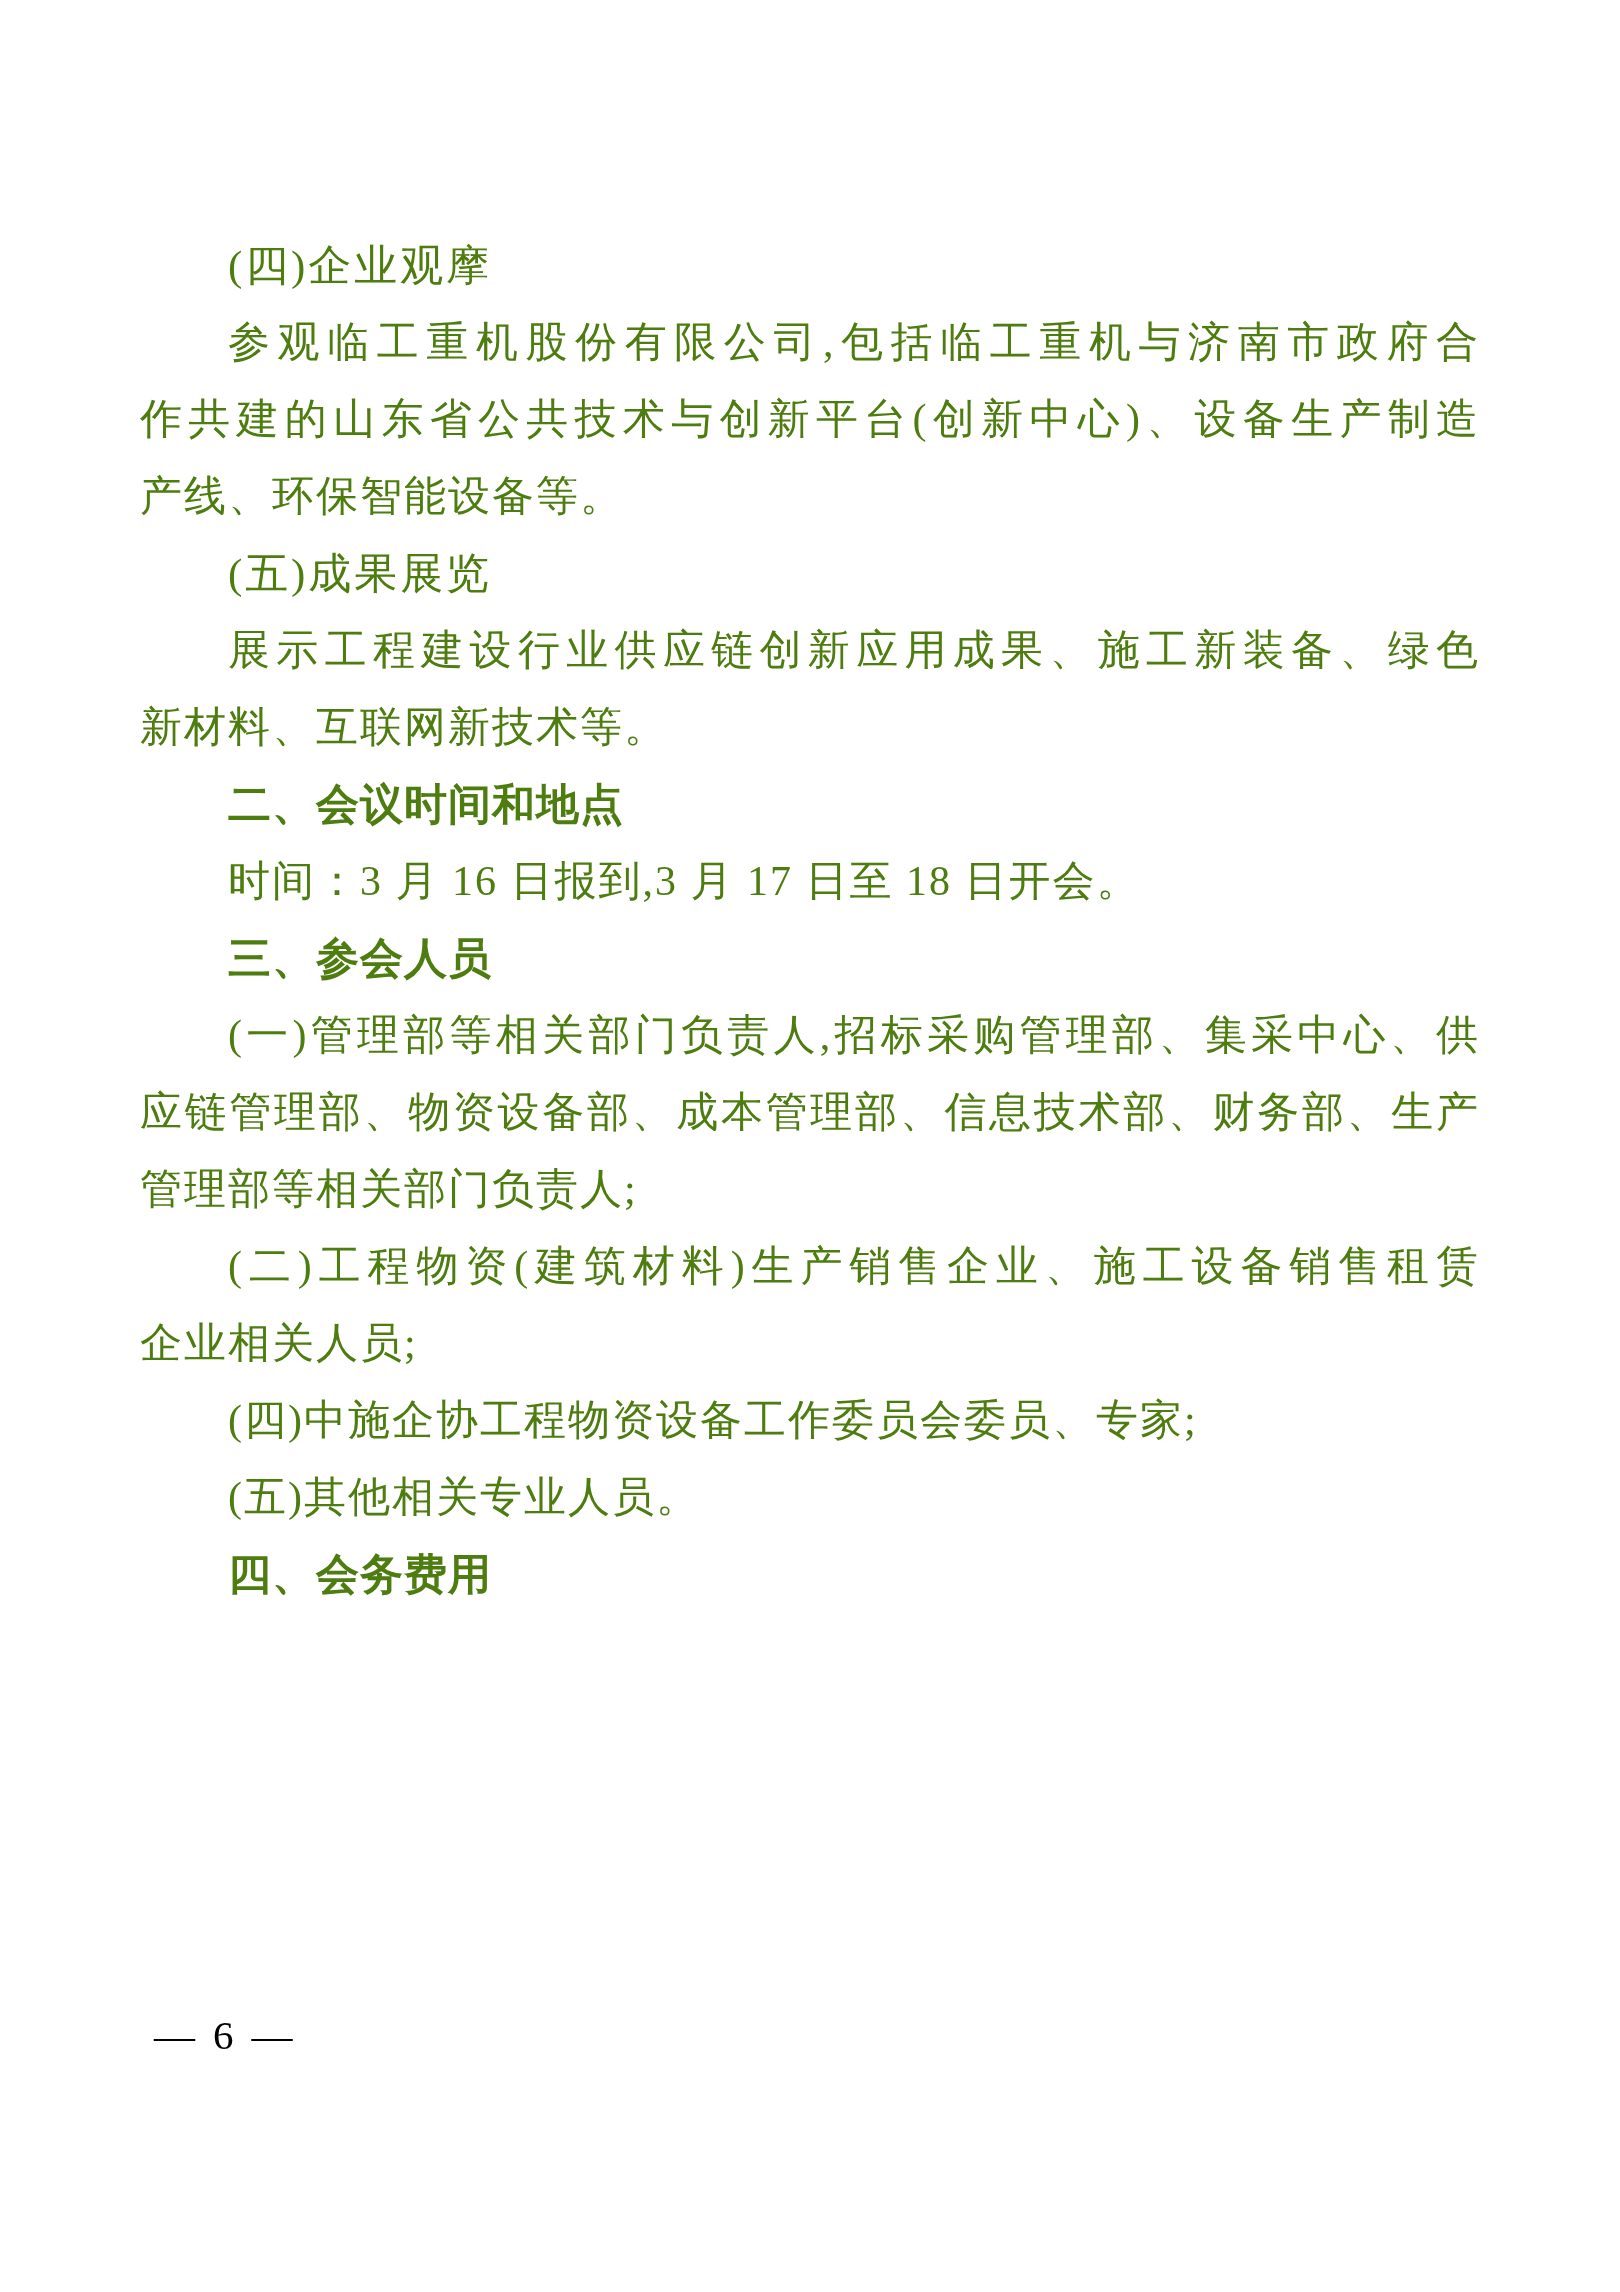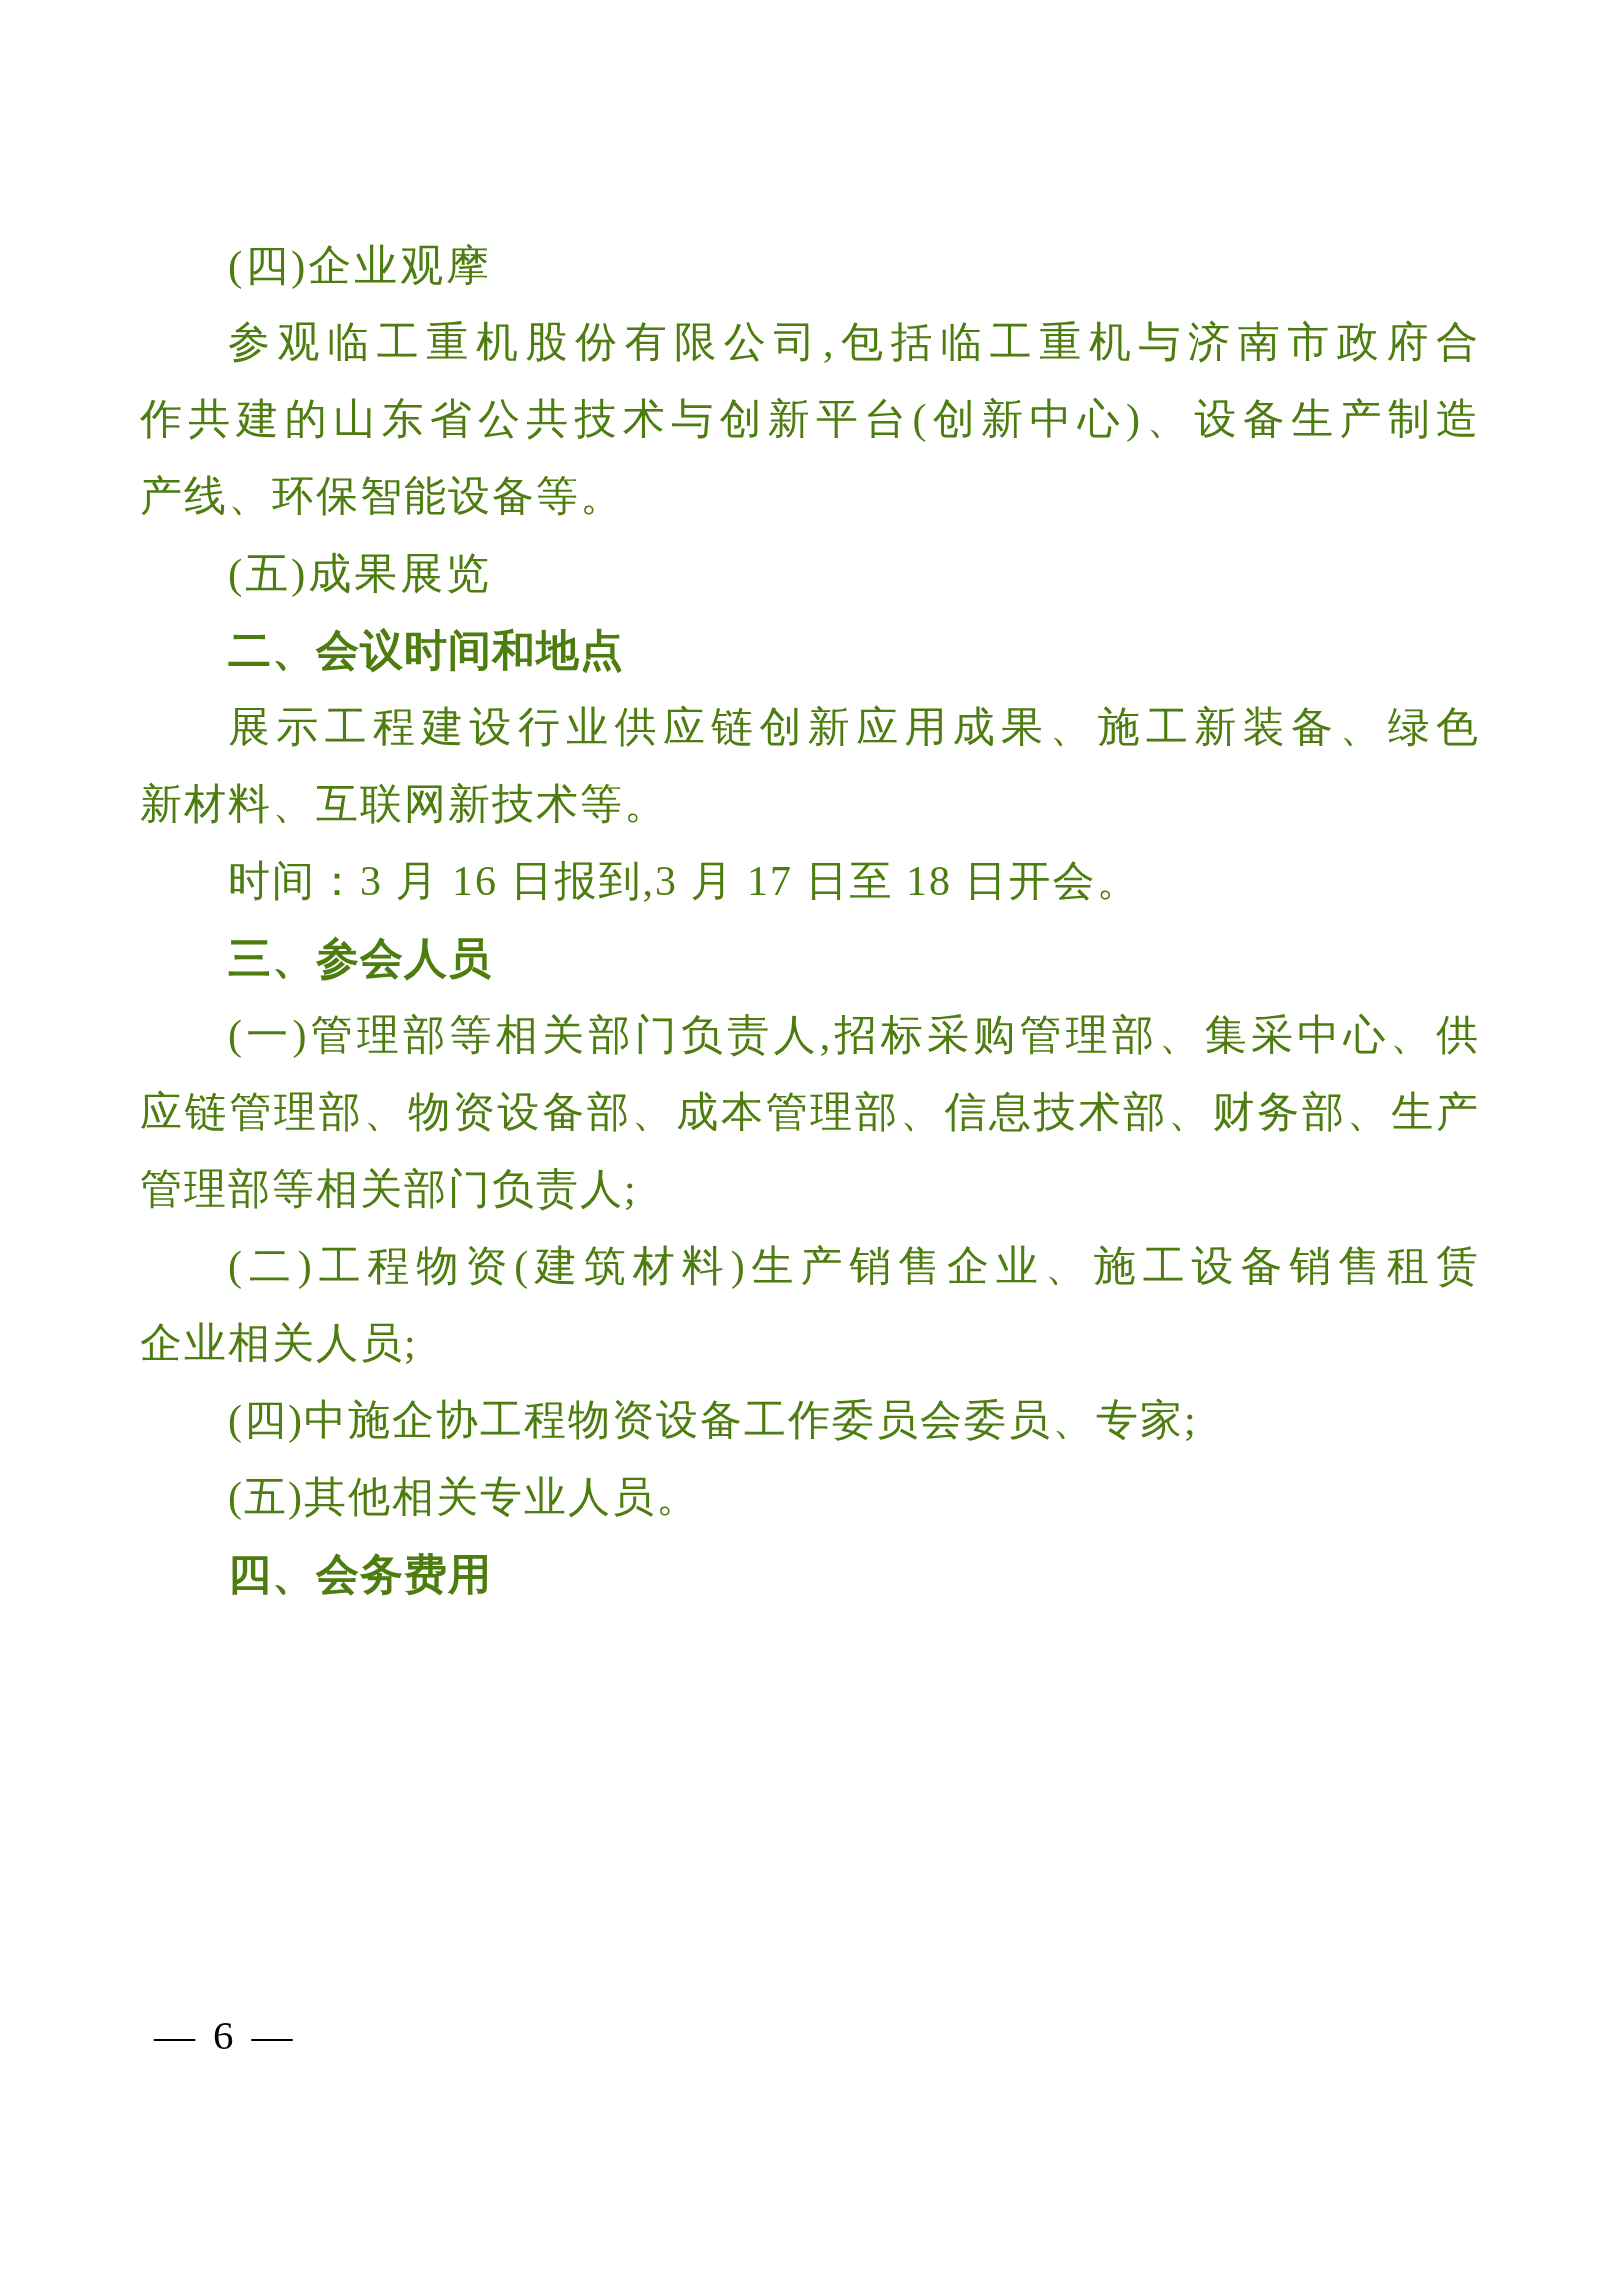--- a/index.html
+++ b/index.html
@@ -71,26 +71,26 @@
         <div class="line indent">(四)企业观摩</div>
       </div>
       <div class="block body">
         <div class="line indent stretch">参观临工重机股份有限公司,包括临工重机与济南市政府合</div>
         <div class="line stretch">作共建的山东省公共技术与创新平台(创新中心)、设备生产制造</div>
         <div class="line">产线、环保智能设备等。</div>
       </div>
       <div class="block kai-heading">
         <div class="line indent">(五)成果展览</div>
       </div>
-      <div class="block bold-heading">
-        <div class="line indent">二、会议时间和地点</div>
-      </div>
       <div class="block body">
         <div class="line indent stretch">展示工程建设行业供应链创新应用成果、施工新装备、绿色</div>
         <div class="line">新材料、互联网新技术等。</div>
+      </div>
+      <div class="block bold-heading">
+        <div class="line indent">二、会议时间和地点</div>
       </div>
       <div class="block body">
         <div class="line indent">时间：3 月 16 日报到,3 月 17 日至 18 日开会。</div>
       </div>
       <div class="block bold-heading">
         <div class="line indent">三、参会人员</div>
       </div>
       <div class="block body">
         <div class="line indent stretch">(一)管理部等相关部门负责人,招标采购管理部、集采中心、供</div>
         <div class="line stretch">应链管理部、物资设备部、成本管理部、信息技术部、财务部、生产</div>

